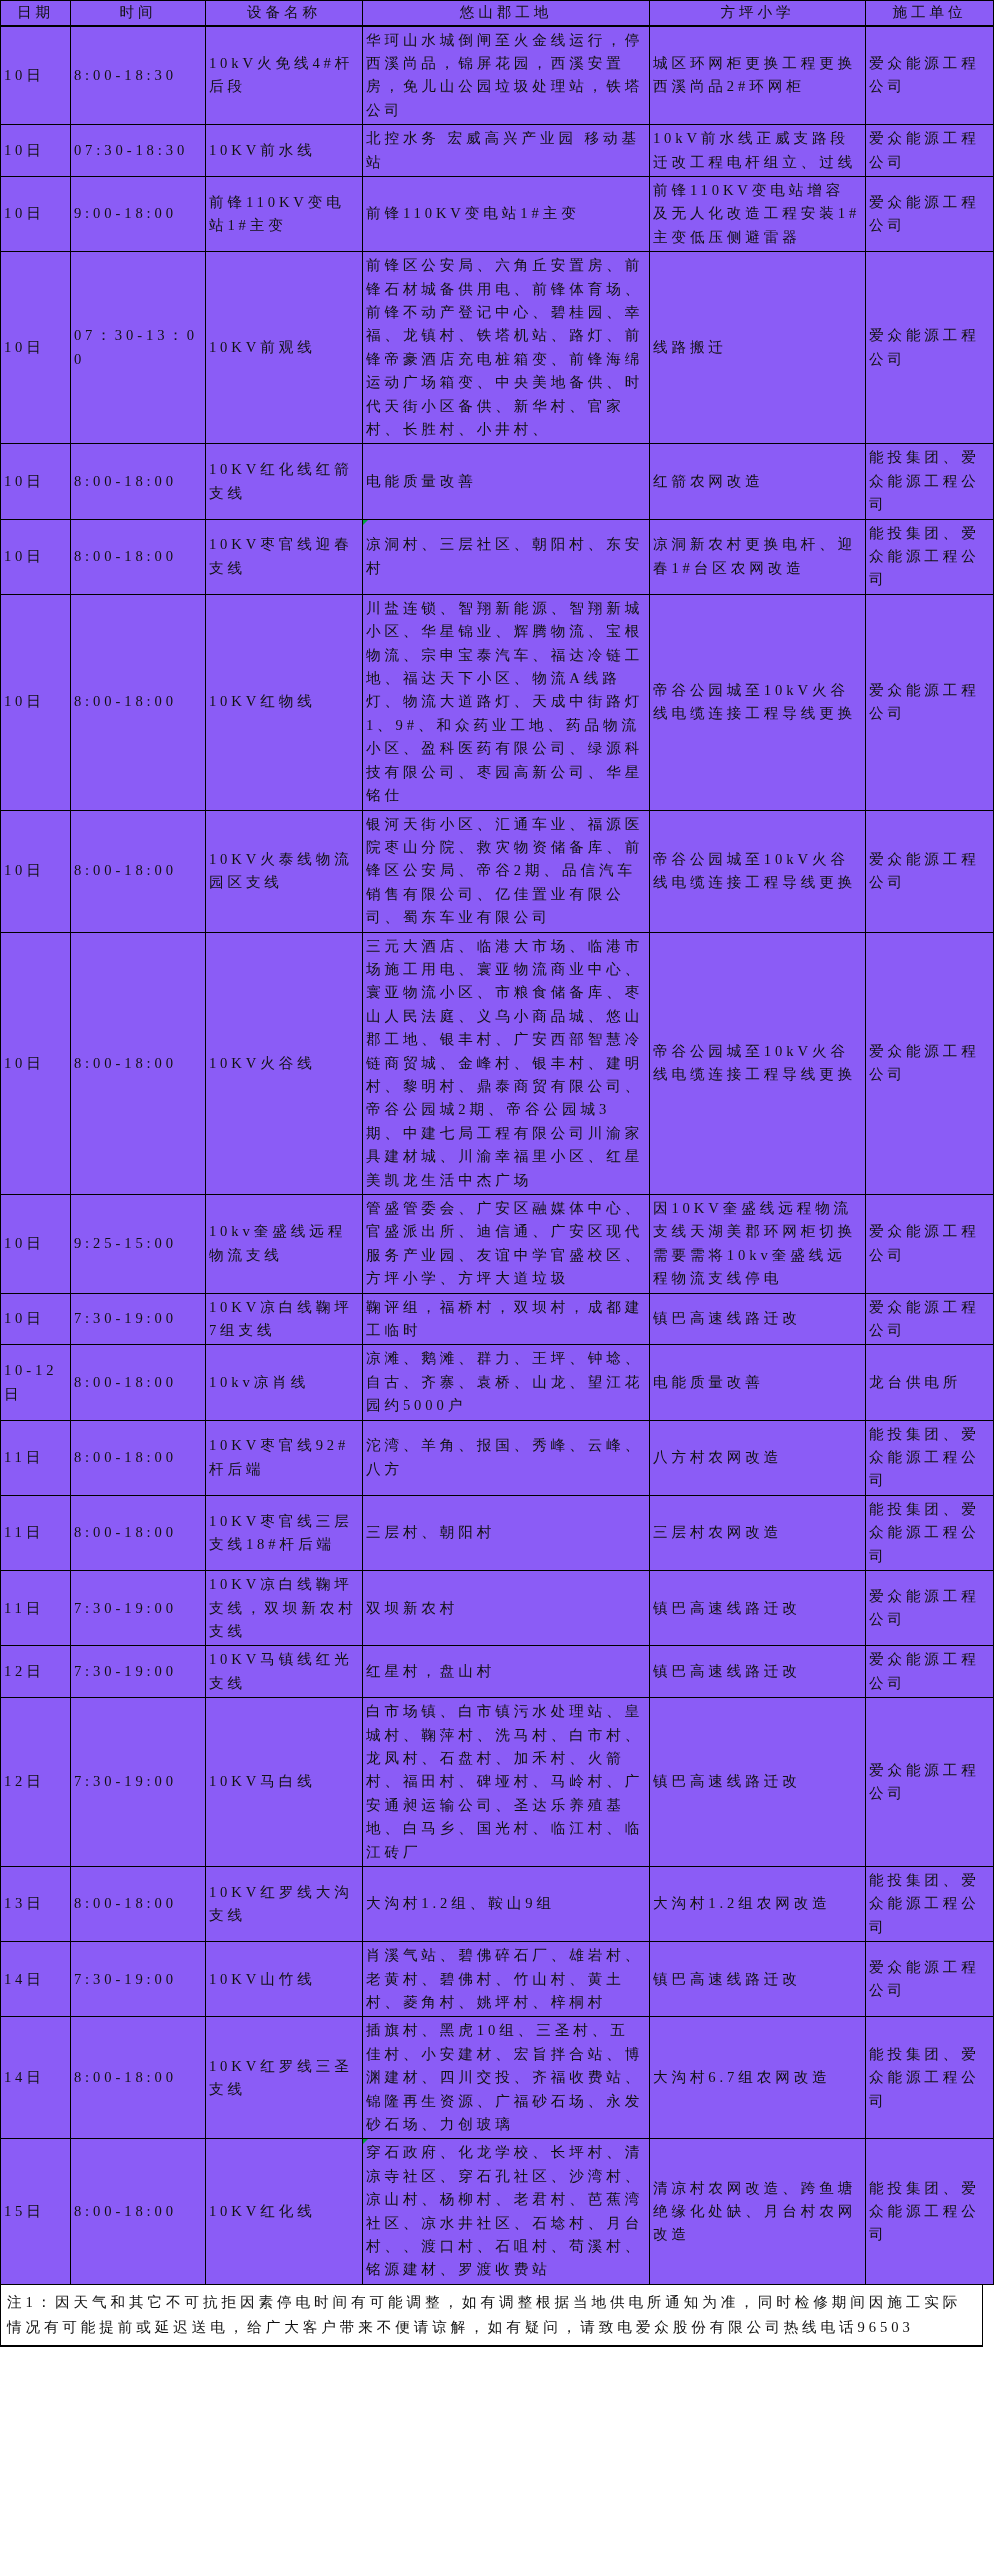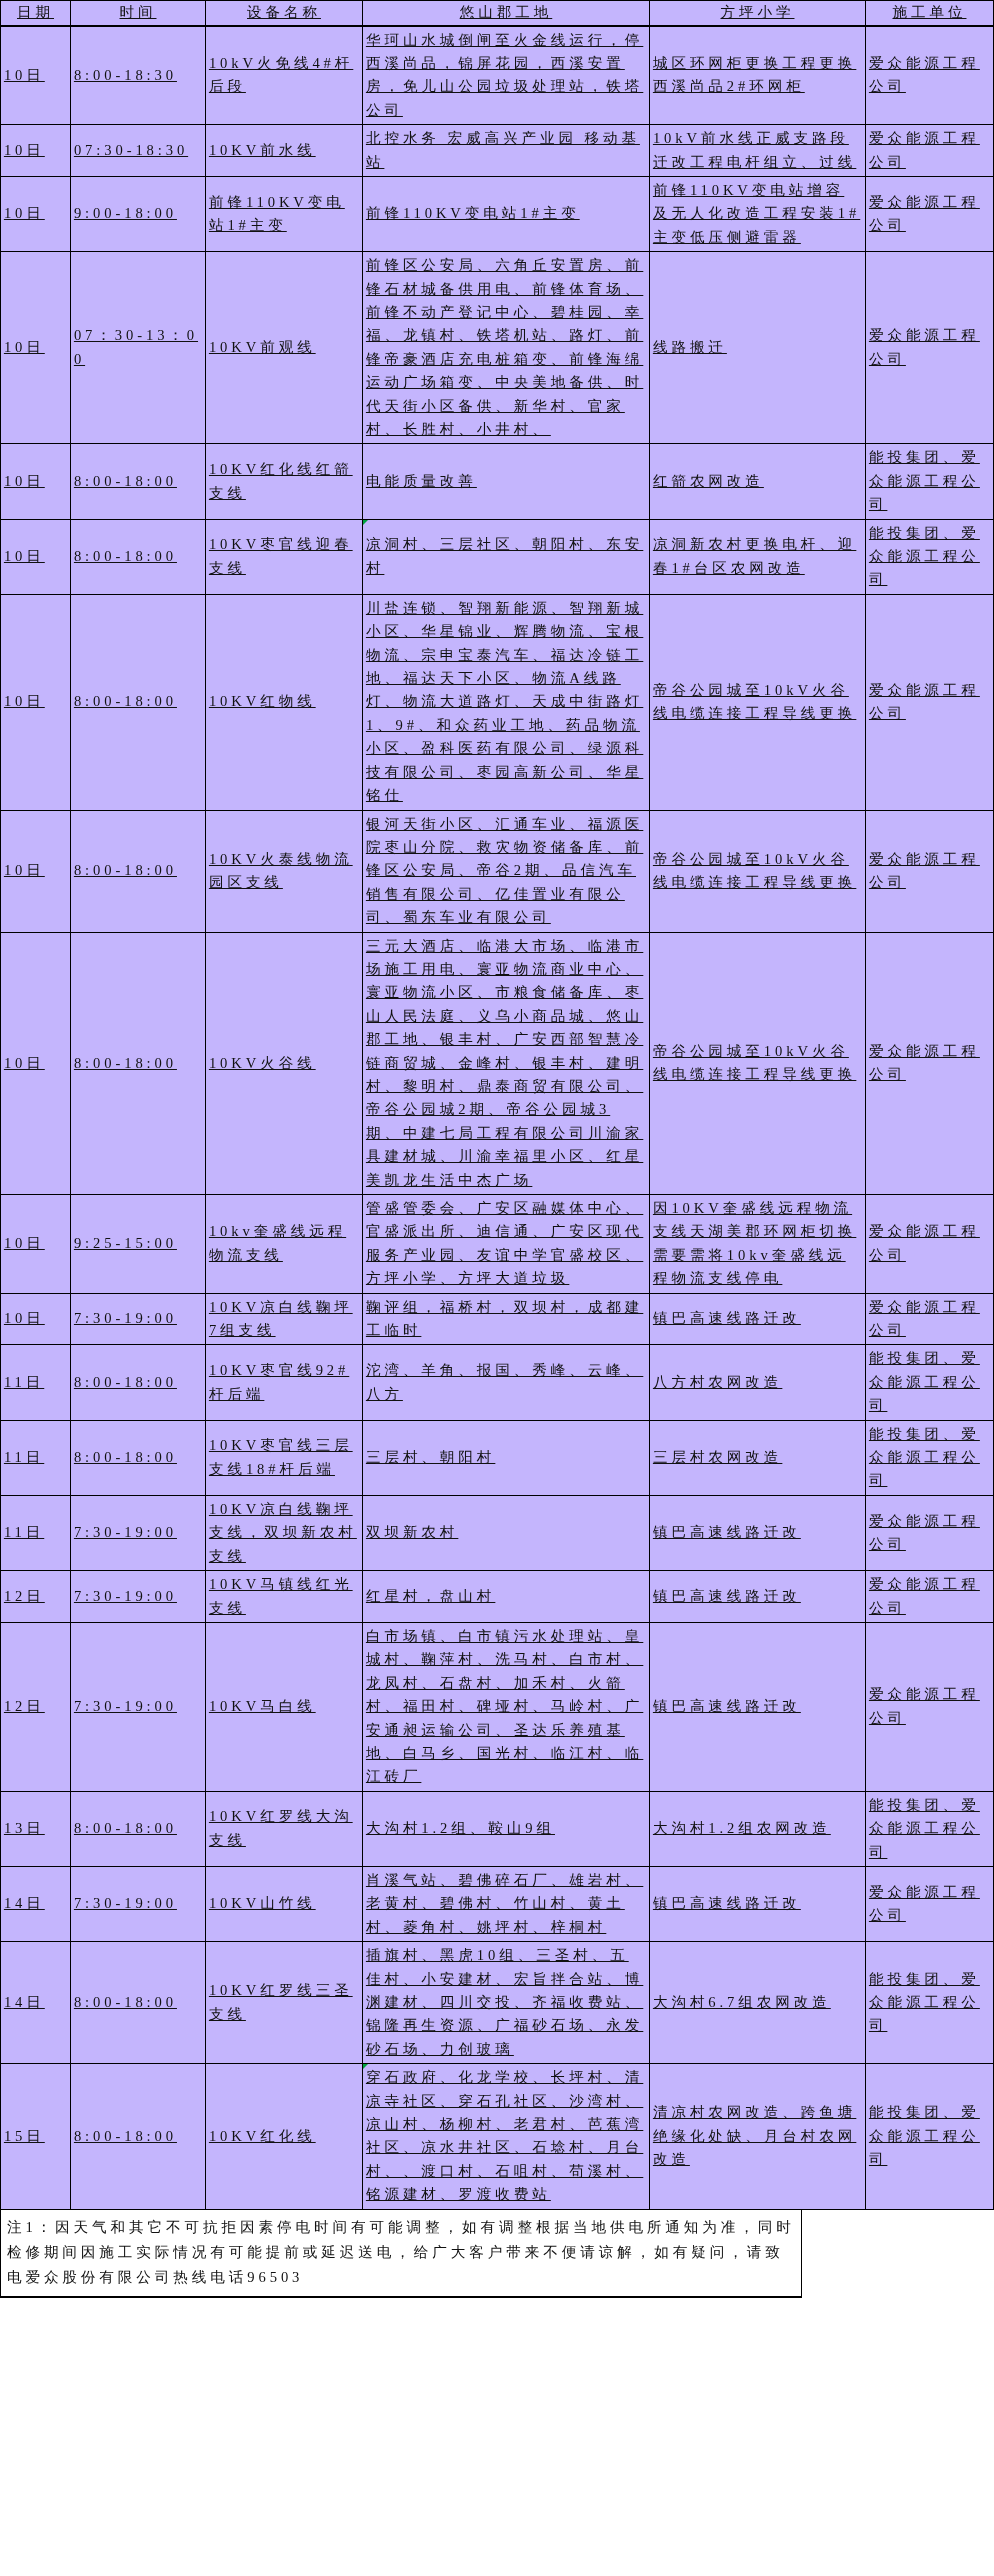--- a/index.html
+++ b/index.html
@@ -13,22 +13,21 @@
     color: #111111;
   }
   .sheet {
     width: 994px;
     box-sizing: border-box;
   }
   table.outage {
     width: 994px;
     border-collapse: collapse;
     table-layout: fixed;
-    background: #c4b5fd;
-    text-decoration: underline;
+    background: #8b5cf6;
   }
   table.outage th,
   table.outage td {
     border: 1px solid #000000;
     font-size: 14.6px;
     letter-spacing: 3.9px;
     line-height: 23.4px;
     padding: 2px 2.9px;
     vertical-align: middle;
     text-align: left;
@@ -57,21 +56,21 @@
     top: 0;
     left: 0;
     width: 0;
     height: 0;
     border-top: 5.9px solid #00a33d;
     border-right: 5.9px solid transparent;
   }
 
   .notes .note {
     box-sizing: border-box;
-    width: 802px;
+    width: 983px;
     border: 1px solid #000000;
     border-top: none;
     font-size: 14.6px;
     letter-spacing: 3.9px;
     line-height: 25.4px;
     padding: 4.9px 5.9px;
     word-break: break-all;
     background: #ffffff;
   }
   .notes .note:last-child {
@@ -184,20 +183,28 @@
         </tr>
         <tr>
           <td>10日</td>
           <td>7:30-19:00</td>
           <td>10KV凉白线鞠坪7组支线</td>
           <td>鞠评组，福桥村，双坝村，成都建工临时</td>
           <td>镇巴高速线路迁改</td>
           <td>爱众能源工程公司</td>
         </tr>
         <tr>
+          <td>10-12日</td>
+          <td>8:00-18:00</td>
+          <td>10kv凉肖线</td>
+          <td>凉滩、鹅滩、群力、王坪、钟埝、自古、齐寨、袁桥、山龙、望江花园约5000户</td>
+          <td>电能质量改善</td>
+          <td>龙台供电所</td>
+        </tr>
+        <tr>
           <td>11日</td>
           <td>8:00-18:00</td>
           <td>10KV枣官线92#杆后端</td>
           <td>沱湾、羊角、报国、秀峰、云峰、八方</td>
           <td>八方村农网改造</td>
           <td>能投集团、爱众能源工程公司</td>
         </tr>
         <tr>
           <td>11日</td>
           <td>8:00-18:00</td>

